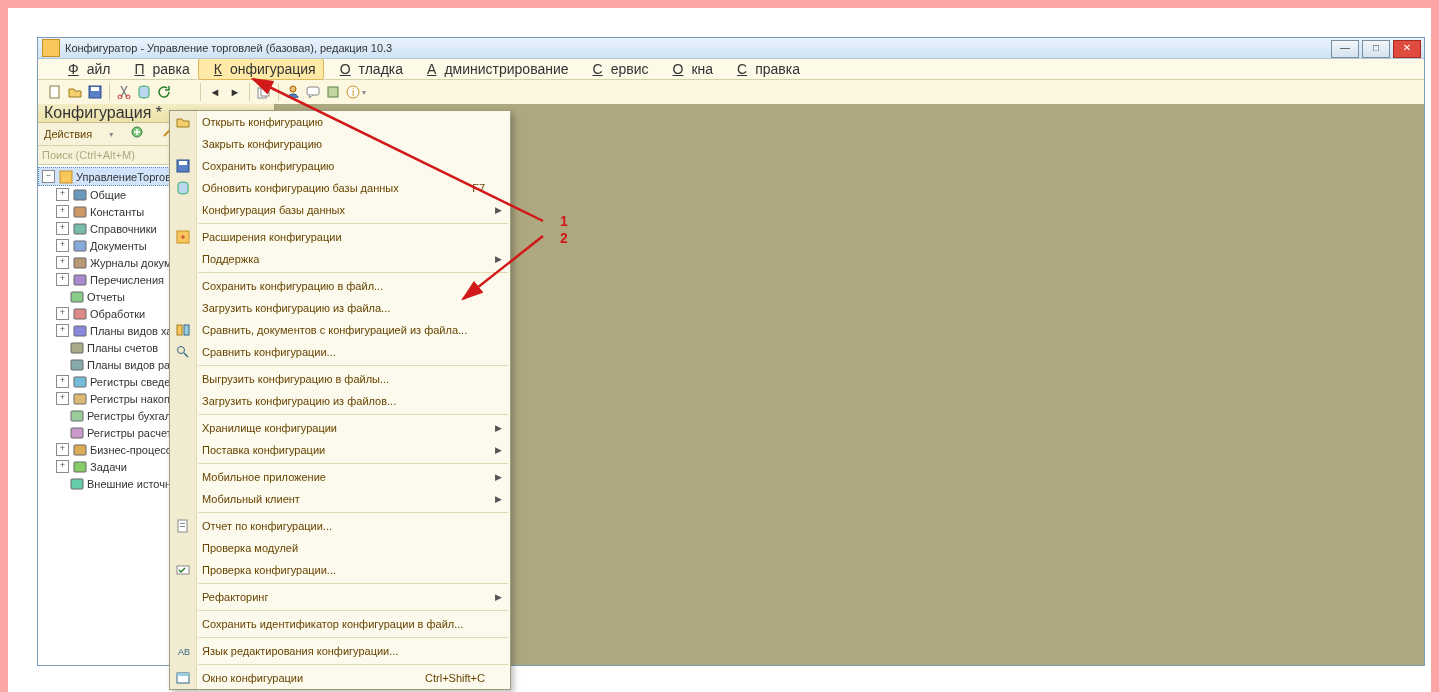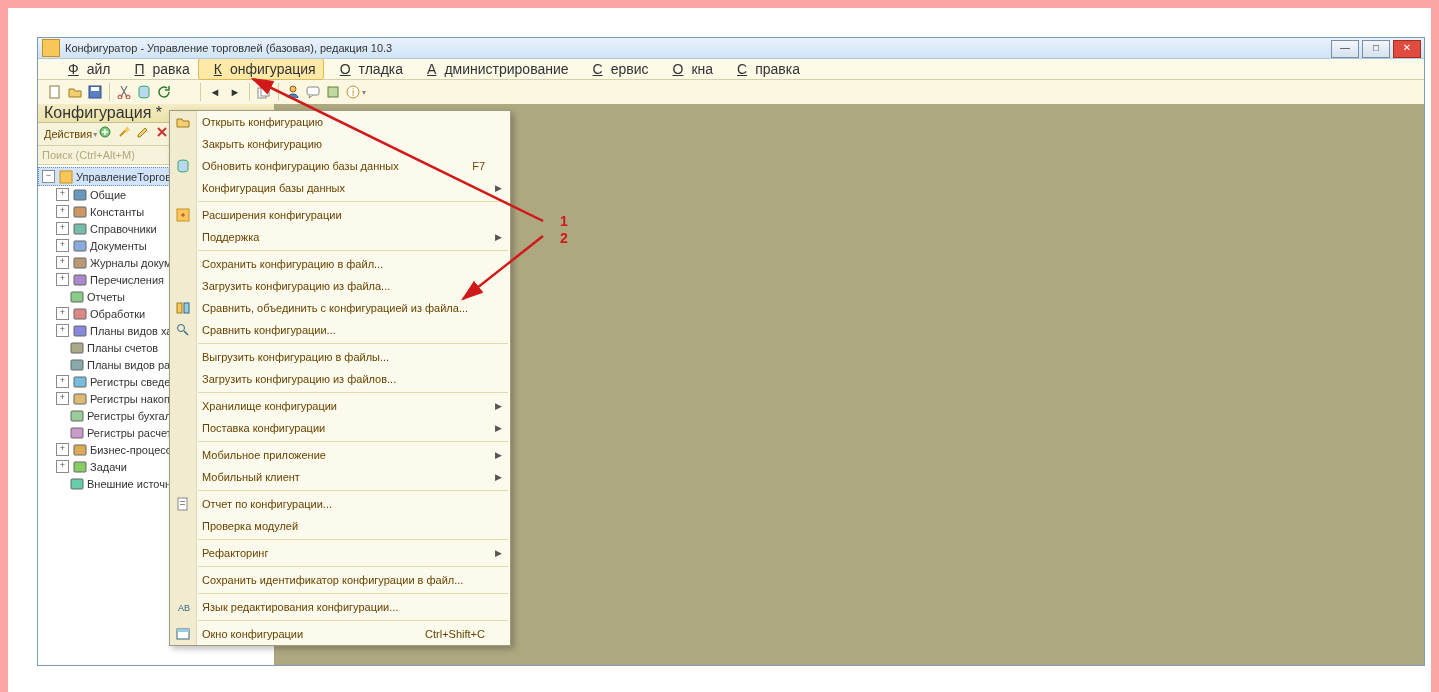--- a/index.html
+++ b/index.html
@@ -13,21 +13,21 @@
   .menubar{height:20px;background:#fdfae8;border-bottom:1px solid #d6d0a9;display:flex;align-items:center;padding-left:14px;font-size:14px;}
   .menubar span{padding:3px 8px;cursor:default;}
   .menubar span.active{background:#ffe9a7;border:1px solid #dfb757;padding:2px 7px;border-radius:3px;}
   .menubar .u{text-decoration:underline;}
   .toolbar{height:24px;background:#fbf7e0;border-bottom:1px solid #d6d0a9;display:flex;align-items:center;padding-left:8px;gap:2px;}
   .toolbar .btn{width:18px;height:18px;display:flex;align-items:center;justify-content:center;}
   .toolbar .sep{width:1px;height:18px;background:#d6d0a9;margin:0 3px;}
   .body{position:absolute;top:66px;left:0;right:0;bottom:0;display:flex;}
   .sidebar{width:236px;background:#f7f3da;border-right:1px solid #a7a17a;display:flex;flex-direction:column;}
   .panelhdr{height:18px;background:linear-gradient(#f4ecc5,#ece2a9);border-bottom:1px solid #c8c093;padding-left:6px;display:flex;align-items:center;font-size:16px;}
-  .panelctrl{height:22px;border-bottom:1px solid #d6d0a9;display:flex;align-items:center;padding-left:6px;gap:1px;}
+  .panelctrl{height:22px;border-bottom:1px solid #d6d0a9;display:flex;align-items:center;padding-left:6px;gap:17px;}
   .panelctrl .btn{width:18px;height:18px;}
   .search{height:18px;border-bottom:1px solid #d6d0a9;padding:0 4px;color:#b0a97f;display:flex;align-items:center;}
   .tree{flex:1;overflow:hidden;padding:2px 0;background:#fff;}
   .tree-row{display:flex;align-items:center;height:17px;padding-left:4px;white-space:nowrap;}
   .tree-row.selected{background:#d2e4fb;border:1px dotted #6b8cb5;padding-left:3px;}
   .tree-row .exp{width:11px;height:11px;border:1px solid #8b8b8b;font-size:9px;line-height:9px;text-align:center;margin-right:3px;color:#555;background:#fff;}
   .tree-row .noexp{width:13px;}
   .tree-row .ic{width:15px;height:14px;margin-right:3px;display:flex;align-items:center;justify-content:center;}
   .tree-row.indent1{padding-left:18px;}
   .tree-row.indent1 .exp{margin-left:0;}
@@ -363,20 +363,29 @@
             </svg>
           </div>
           <span>Открыть конфигурацию</span>
         </div>
         <div class="item">
           <span>Закрыть конфигурацию</span>
         </div>
         <div class="item">
           <div class="ic">
             <svg width="14" height="14">
+              <rect x="1" y="1" width="12" height="12" fill="#5b7fc5" stroke="#2d4e8c"></rect>
+              <rect x="3" y="2" width="8" height="4" fill="#fff"></rect>
+            </svg>
+          </div>
+          <span>Сохранить конфигурацию</span>
+        </div>
+        <div class="item">
+          <div class="ic">
+            <svg width="14" height="14">
               <ellipse cx="7" cy="3" rx="5" ry="2" fill="#b9d8f0" stroke="#3a6"></ellipse>
               <path d="M2 3v8a5 2 0 0010 0V3" fill="#b9d8f0" stroke="#3a6"></path>
             </svg>
           </div>
           <span>Обновить конфигурацию базы данных</span>
           <span class="shortcut">F7</span>
         </div>
         <div class="item">
           <span>Конфигурация базы данных</span>
           <span class="arrow">▶</span>
@@ -402,21 +411,21 @@
         <div class="item">
           <span>Загрузить конфигурацию из файла...</span>
         </div>
         <div class="item">
           <div class="ic">
             <svg width="14" height="14">
               <rect x="1" y="2" width="5" height="10" fill="#f7c75b" stroke="#a07b20"></rect>
               <rect x="8" y="2" width="5" height="10" fill="#9cd" stroke="#368"></rect>
             </svg>
           </div>
-          <span>Сравнить, объединить с конфигурацией из файла...</span>
+          <span>Сравнить, документов с конфигурацией из файла...</span>
         </div>
         <div class="item">
           <div class="ic">
             <svg width="14" height="14">
               <circle cx="5" cy="5" r="3.5" fill="none" stroke="#368"></circle>
               <path d="M8 8l4 4" stroke="#368" stroke-width="1.5"></path>
             </svg>
           </div>
           <span>Сравнить конфигурации...</span>
         </div>
@@ -451,20 +460,29 @@
             <svg width="14" height="14">
               <rect x="2" y="1" width="9" height="12" fill="#fff" stroke="#888"></rect>
               <rect x="4" y="4" width="5" height="1" fill="#888"></rect>
               <rect x="4" y="7" width="5" height="1" fill="#888"></rect>
             </svg>
           </div>
           <span>Отчет по конфигурации...</span>
         </div>
         <div class="item">
           <span>Проверка модулей</span>
+        </div>
+        <div class="item">
+          <div class="ic">
+            <svg width="14" height="14">
+              <rect x="1" y="3" width="12" height="8" fill="#fff" stroke="#888"></rect>
+              <path d="M3 7l2 2 4-4" fill="none" stroke="#2a7e2a" stroke-width="1.5"></path>
+            </svg>
+          </div>
+          <span>Проверка конфигурации...</span>
         </div>
         <div class="item sep"></div>
         <div class="item">
           <span>Рефакторинг</span>
           <span class="arrow">▶</span>
         </div>
         <div class="item sep"></div>
         <div class="item">
           <span>Сохранить идентификатор конфигурации в файл...</span>
         </div>

